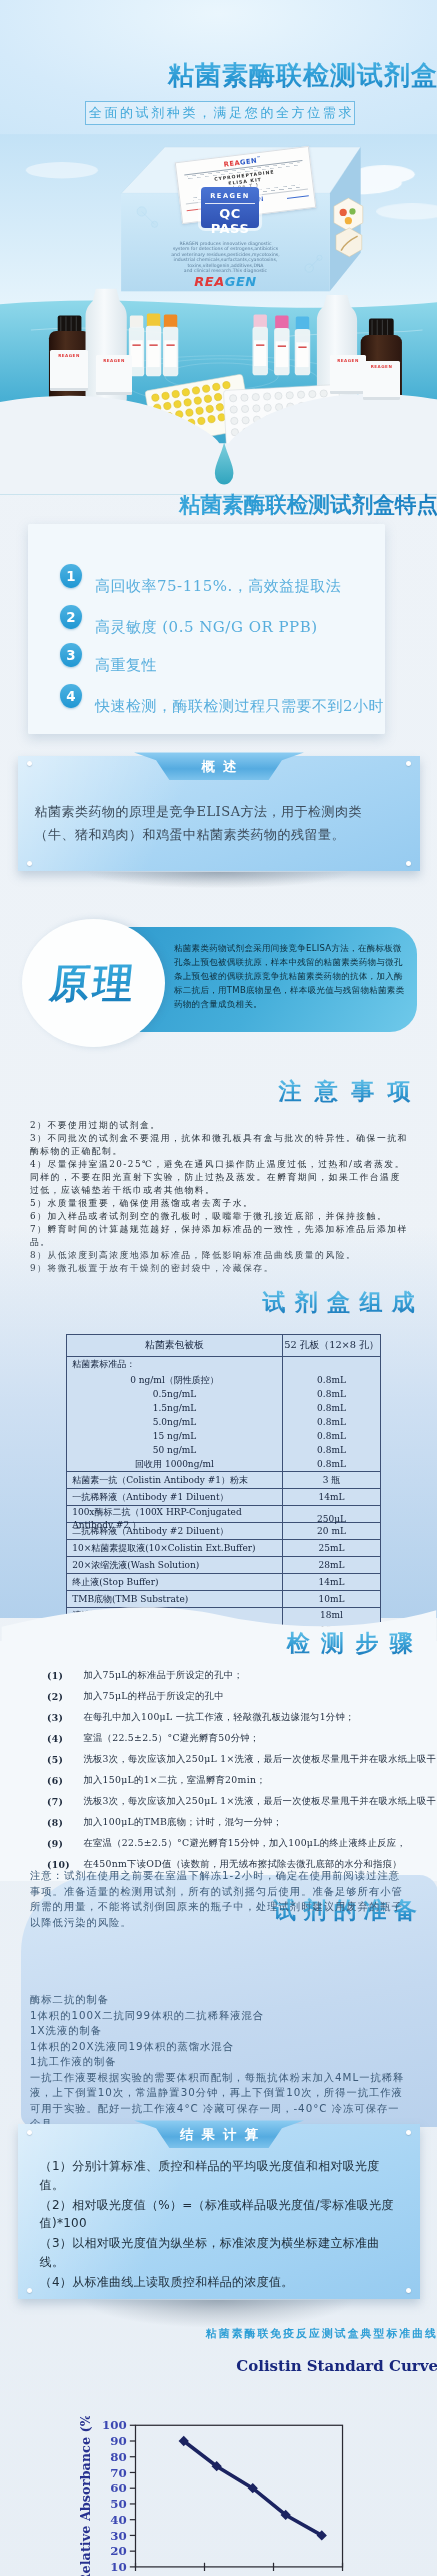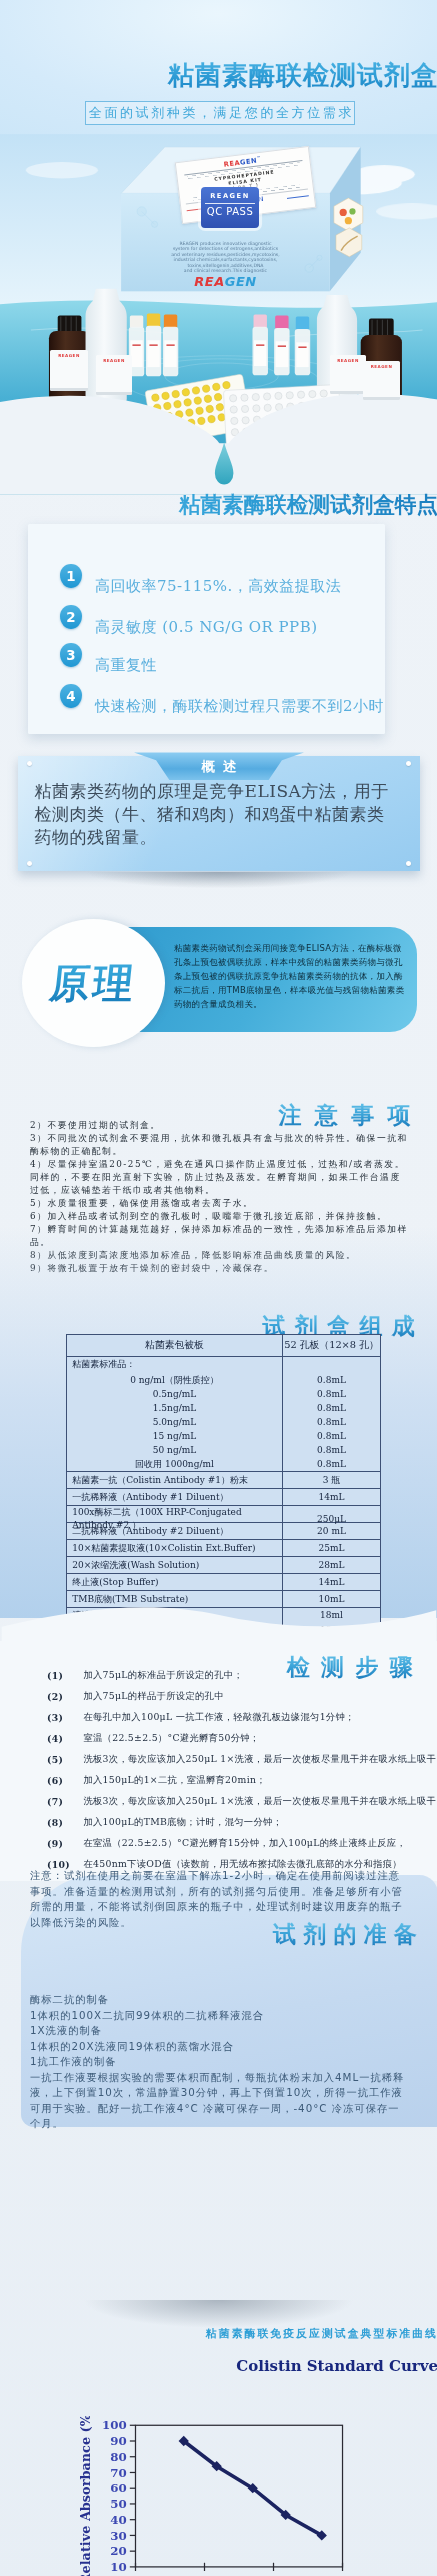--- a/index.html
+++ b/index.html
@@ -31,21 +31,21 @@
   .kitname{font-size:4.6px;font-weight:bold;color:#333;letter-spacing:1px;line-height:5.7px;}
   .tinybars{height:5.2px;margin:1.5px 15.5px;background:repeating-linear-gradient(180deg,#b9c2cb 0 0.5px,transparent 0.5px 2.6px);}
   .lblfoot{font-size:6.2px;font-weight:bold;letter-spacing:1px;border-top:0.5px solid #c6ccd2;margin:1px 5.2px 0;
            background:linear-gradient(90deg,#e05a5a 0 18%,transparent 18% 82%,#3a6ad0 82% 100%);
            background-size:100% 1px;background-repeat:no-repeat;background-position:0 100%;}
   .badge{left:201px;top:187px;width:58px;height:41px;border-radius:4.1px;
         background:linear-gradient(180deg,#4a74d4 0%,#2e51b2 100%);box-shadow:0 0 0 3.1px rgba(255,255,255,.55);
         text-align:center;color:#fff;}
   .badge .b1{font-size:6.7px;font-weight:bold;letter-spacing:1.5px;margin-top:4.6px;}
   .badge .sep{height:0.5px;background:rgba(255,255,255,.85);margin:3.1px 4.1px;}
-  .badge .b2{font-size:10px;font-weight:normal;letter-spacing:0.5px;}
+  .badge .b2{font-size:13px;font-weight:bold;letter-spacing:0.5px;}
   .sidetext{left:170px;top:241px;width:111px;text-align:center;color:#5f819e;font-size:4.6px;line-height:5.4px;}
   .boxlogo{left:170px;top:274px;width:111px;text-align:center;font-size:13px;font-weight:bold;font-style:italic;letter-spacing:0.5px;}
   .bottle-label{position:absolute;text-align:center;background:#f8fafb;border-radius:1.5px;
         font-size:4.1px;font-weight:bold;color:#e03a3a;letter-spacing:0.5px;
         box-shadow:inset 0 -7.2px 0 -4.1px rgba(160,175,188,.35);}
   
   .feat-title{left:0;top:490px;width:438px;font-size:21.6px;
         background:linear-gradient(90deg,#55bae6 0%,#2f9ed6 55%,#1b7fc0 100%);
         -webkit-background-clip:text;background-clip:text;color:transparent;font-weight:bold;}
   .feat-card{left:28px;top:524px;width:357px;height:210px;background:#f2f8fc;
@@ -59,35 +59,35 @@
   .bcard{background:linear-gradient(160deg,#c2e2f8 0%,#a8d5f4 55%,#96cbf0 100%);
          box-shadow:0 5.2px 9.3px rgba(110,140,170,.35);}
   .bcard:before{content:"";position:absolute;inset:0;
          background:linear-gradient(115deg,rgba(255,255,255,.45) 0%,rgba(255,255,255,0) 40%);}
   .ribbon{position:absolute;top:-3.6px;left:50%;transform:translateX(-50%);width:170px;height:28px;
         background:linear-gradient(180deg,#8ecdf2 0%,#55abe0 60%,#7cc2ec 100%);
         clip-path:polygon(0 0,100% 0,87% 28%,79% 100%,21% 100%,13% 28%);
         color:#fff;font-size:13.4px;font-weight:bold;letter-spacing:8.2px;text-align:center;line-height:30px;padding-left:8.2px;box-sizing:border-box;}
   .dot{position:absolute;width:5.2px;height:5.2px;border-radius:50%;background:#fff;box-shadow:0 0.5px 1px rgba(80,110,140,.5);}
   .ov-card{left:18px;top:756px;width:402px;height:115px;}
-  .ov-text{position:absolute;left:16.5px;top:24px;width:361px;color:#3c4b5a;font-size:17px;line-height:23px;letter-spacing:0.5px;
+  .ov-text{position:absolute;left:16.5px;top:44px;width:361px;color:#3c4b5a;font-size:13px;line-height:23px;letter-spacing:0.5px;
         font-family:"DejaVu Serif","Liberation Serif",serif;}
   .shadow-swoosh{background:radial-gradient(ellipse 52% 100% at 50% 0%,rgba(110,125,140,.5) 0%,rgba(110,125,140,0) 68%);}
   
   .pr-rect{left:77px;top:927px;width:340px;height:105px;border-radius:27px;
         background:linear-gradient(120deg,#2c97cc 0%,#45aeda 55%,#6fc9ea 100%);}
   .pr-ellipse{left:21.6px;top:919px;width:143px;height:128px;border-radius:50%;background:#fdfefe;
         box-shadow:3.1px 0 7.2px rgba(60,110,150,.18);display:flex;align-items:center;justify-content:center;}
   .pr-word{font-size:40px;font-weight:bold;letter-spacing:3.1px;transform:skewX(-6deg);
         background:linear-gradient(180deg,#3dabd e0%,#2f9fd4 40%,#1173b4 100%);
         background:linear-gradient(180deg,#3dabde 0%,#2f9fd4 40%,#1173b4 100%);
         -webkit-background-clip:text;background-clip:text;color:transparent;}
   .pr-text{left:174px;top:941px;width:233px;color:#0d2e3e;font-size:8.5px;line-height:14px;letter-spacing:0.3px;}
   
-  .sec-title{left:0;width:424px;font-size:23px;margin-top:24px;}
+  .sec-title{left:0;width:424px;font-size:23px;}
   
   .serifcn{font-family:"DejaVu Serif","Liberation Serif",serif;}
   .note-list{left:30px;top:1119px;width:379px;color:#242e38;font-size:8.8px;line-height:13px;letter-spacing:1.5px;}
   .note-list div{margin:0;}
   .blue-band{left:0;top:1226px;width:438px;height:392px;
         background:linear-gradient(180deg,rgba(183,211,238,0) 0%,rgba(190,214,240,.65) 45%,#b2d0ec 100%);}
   .ktable{left:66px;top:1334px;width:313px;border:1px solid #3d5075;background:#cfe0f2;
         font-family:"DejaVu Serif","Liberation Serif",serif;color:#15233d;font-size:9px;}
   .krow{display:grid;grid-template-columns:69% 31%;}
   .kc1{border-right:1px solid #3d5075;padding:0 5.2px;display:flex;align-items:center;}
@@ -591,20 +591,34 @@
   <div class="abs prep-lines">
 
   <div>酶标二抗的制备</div>
       <div>1体积的100X二抗同99体积的二抗稀释液混合</div>
       <div>1X洗液的制备</div>
       <div>1体积的20X洗液同19体积的蒸馏水混合</div>
       <div>1抗工作液的制备</div>
       <div>一抗工作液要根据实验的需要体积而配制，每瓶抗体粉末加入4ML一抗稀释液，上下倒置10次，常温静置30分钟，再上下倒置10次，所得一抗工作液可用于实验。配好一抗工作液4°C 冷藏可保存一周，-40°C 冷冻可保存一个月。</div>
     </div>
 
+  <div class="abs bcard res-card">
+    <div class="ribbon">结果计算</div>
+    <div class="dot" style="left:9.3px;top:6.2px;"></div>
+    <div class="dot" style="right:9.3px;top:6.2px;"></div>
+    <div class="dot" style="left:9.3px;bottom:6.2px;"></div>
+    <div class="dot" style="right:9.3px;bottom:6.2px;"></div>
+    <div class="res-items">
+
+    <div>（1）分别计算标准、质控和样品的平均吸光度值和相对吸光度值。</div>
+        <div>（2）相对吸光度值（%）=（标准或样品吸光度值/零标准吸光度值)*100</div>
+        <div>（3）以相对吸光度值为纵坐标，标准浓度为横坐标建立标准曲线。</div>
+        <div>（4）从标准曲线上读取质控和样品的浓度值。</div>
+      </div>
+  </div>
   <div class="abs shadow-swoosh" style="left:28px;top:2300px;width:381px;height:41px;"></div>
 
   <div class="abs curve-en ctr">Colistin Standard Curve</div>
   <div class="abs curve-cn ctr">粘菌素酶联免疫反应测试盒典型标准曲线</div>
   <svg id="curve-svg" class="abs" style="left:72px;top:2416px;" width="299" height="206" viewBox="0 0 580 400">
       <rect x="123" y="18" width="402" height="275" fill="none" stroke="#2a2a33" stroke-width="2.4"></rect>
       <line x1="112" y1="18" x2="123" y2="18" stroke="#2a2a33" stroke-width="2.4"></line>
       <text x="106" y="26" text-anchor="end" class="ctick">100</text>
       <line x1="112" y1="48.55555555555556" x2="123" y2="48.55555555555556" stroke="#2a2a33" stroke-width="2.4"></line>
       <text x="106" y="56.55555555555556" text-anchor="end" class="ctick">90</text>

